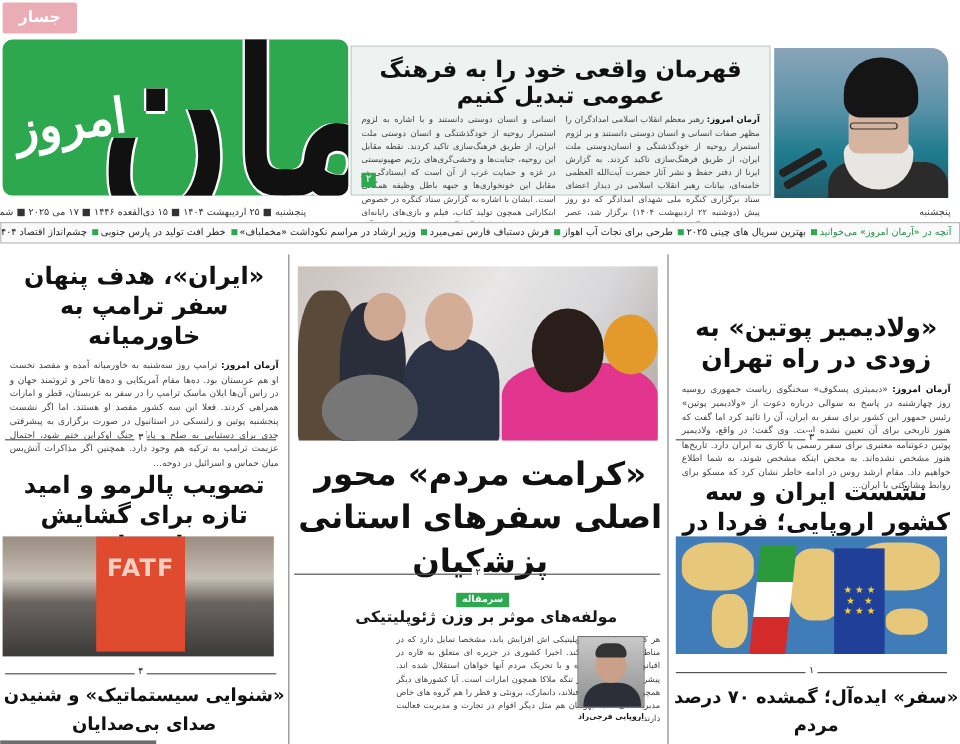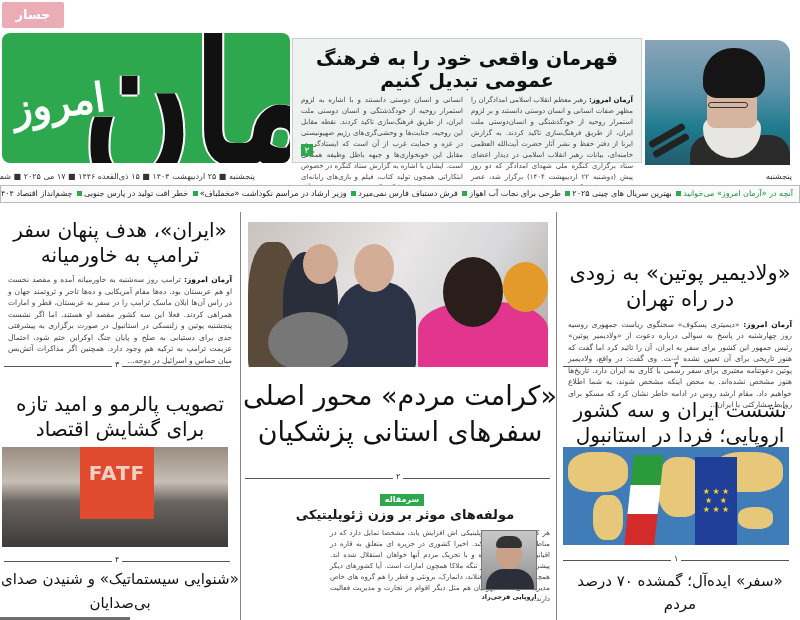--- a/index.html
+++ b/index.html
@@ -35,33 +35,33 @@
   .ticker .hl { color: #1f8f44; }
   .ticker .sq { display: inline-block; width: 5px; height: 5px; background: #2ea84f; margin: 0 2px; }
 
   
   .col { position: absolute; }
   .col-right { left: 560px; width: 240px; }
   .col-left { left: 0; width: 240px; }
   .col-mid { left: 240px; width: 320px; }
   .sep-v { position: absolute; top: 212px; width: 1px; height: 408px; background: #888; }
 
-  .headline { font-weight: normal; text-align: center; color: #111; line-height: 1.25; }
+  .headline { font-weight: bold; text-align: center; color: #111; line-height: 1.25; }
   .h-lg { font-size: 19px; }
   .h-xl { font-size: 27px; line-height: 1.35; }
   .body-text { font-size: 7.5px; line-height: 11.5px; color: #444; text-align: justify; padding: 0 8px; }
   .body-text b { color: #111; }
 
   .rule { position: absolute; height: 1px; background: #555; }
   .rule-num { position: absolute; background: #fff; font-size: 8px; padding: 0 3px; top: -6px; }
 
   .photo-mid { position: absolute; left: 248px; top: 222px; width: 300px; height: 145px; background: linear-gradient(120deg,#c9c2bd 0%,#e8e6e6 45%,#d8d8da 70%,#b0a6a0 100%); overflow: hidden; }
   .p-person { position: absolute; border-radius: 40% 40% 10% 10%; }
   .photo-fatf { position: absolute; left: 2px; top: 447px; width: 226px; height: 100px; background: linear-gradient(#9a8c80 0%,#c7bfb5 35%,#6b6560 55%,#3c3a3a 100%); overflow: hidden; }
-  .fatf-panel { position: absolute; left: 78px; top: 0; width: 74px; height: 72px; background: #e04a2f; color: #f1d0c4; font-size: 20px; text-align: center; padding-top: 14px; font-weight: bold; letter-spacing: 1px; }
+  .fatf-panel { position: absolute; left: 78px; top: 0; width: 74px; height: 96px; background: #e04a2f; color: #f1d0c4; font-size: 20px; text-align: center; padding-top: 14px; font-weight: bold; letter-spacing: 1px; }
   .photo-map { position: absolute; left: 563px; top: 447px; width: 226px; height: 98px; background: #3f7cb8; overflow: hidden; }
   .land { position: absolute; background: #e7c77a; border-radius: 40%; }
   .flag-ir { position: absolute; left: 66px; top: 8px; width: 30px; height: 90px; background: linear-gradient(#2a9a3a 0 33%, #fff 33% 66%, #d32a2a 66% 100%); transform: skewX(-6deg); }
   .flag-eu { position: absolute; left: 132px; top: 10px; width: 42px; height: 88px; background: #1f3f99; color: #f2d13a; font-size: 8px; text-align: center; padding-top: 30px; }
 
   .sarmaghale { position: absolute; left: 380px; top: 494px; width: 44px; height: 12px; background: #2ea84f; color: #fff; font-size: 8px; text-align: center; line-height: 12px; font-weight: bold; }
   .editorial-title { position: absolute; left: 260px; top: 507px; width: 290px; font-size: 13px; font-weight: bold; text-align: center; }
   .editorial-body { position: absolute; left: 330px; top: 528px; width: 220px; font-size: 7px; line-height: 11px; color: #444; text-align: justify; }
   .author-photo { position: absolute; left: 481px; top: 530px; width: 56px; height: 60px; background: linear-gradient(#c9c9c9,#8f8f8f); border: 1px solid #777; overflow: hidden; }
   .author-photo .head { position: absolute; left: 14px; top: 8px; width: 26px; height: 30px; background: #caa089; border-radius: 50%; }

